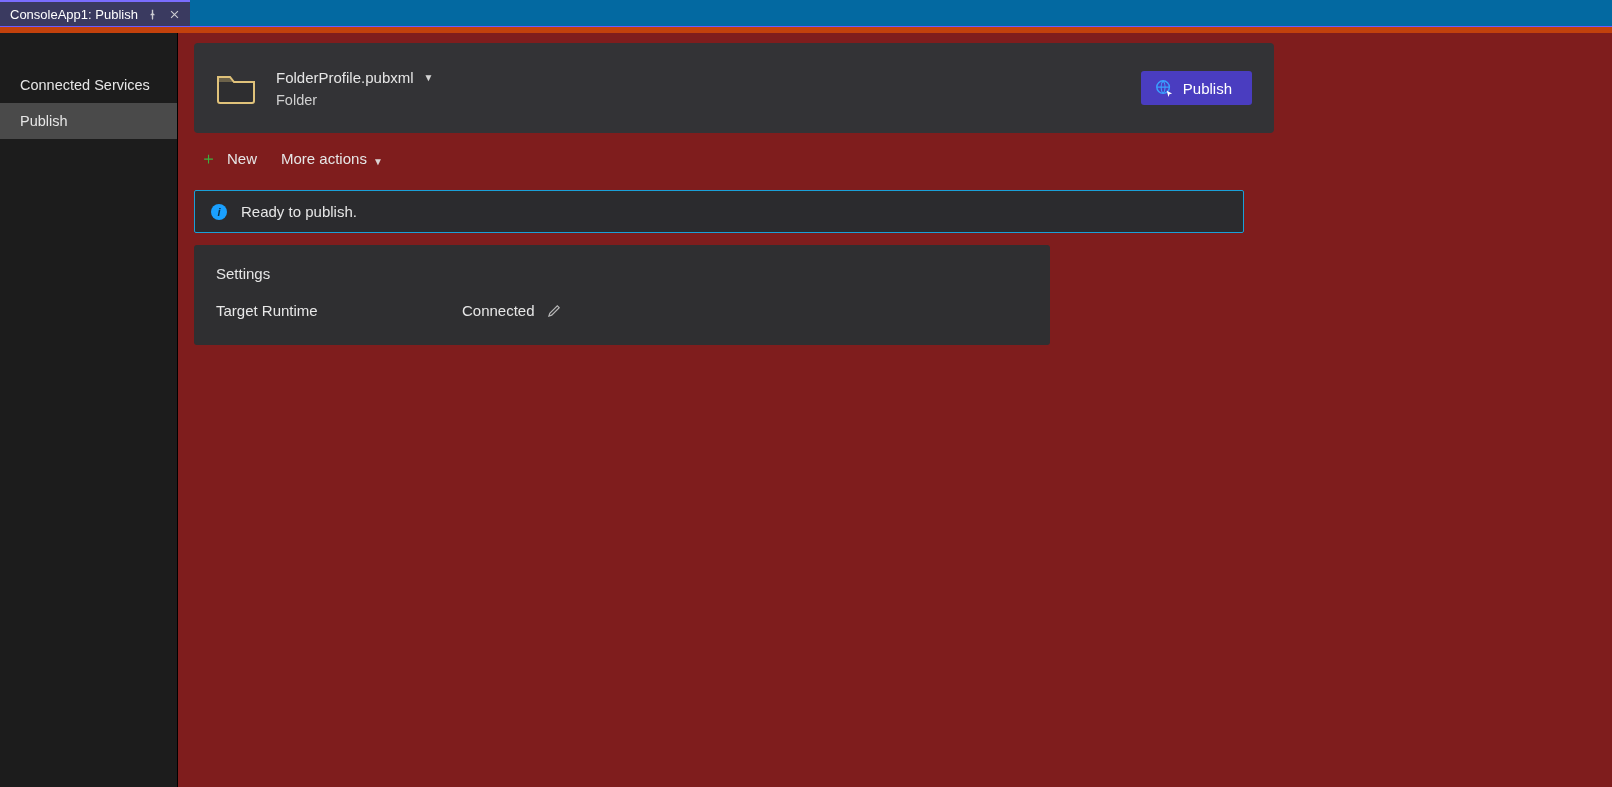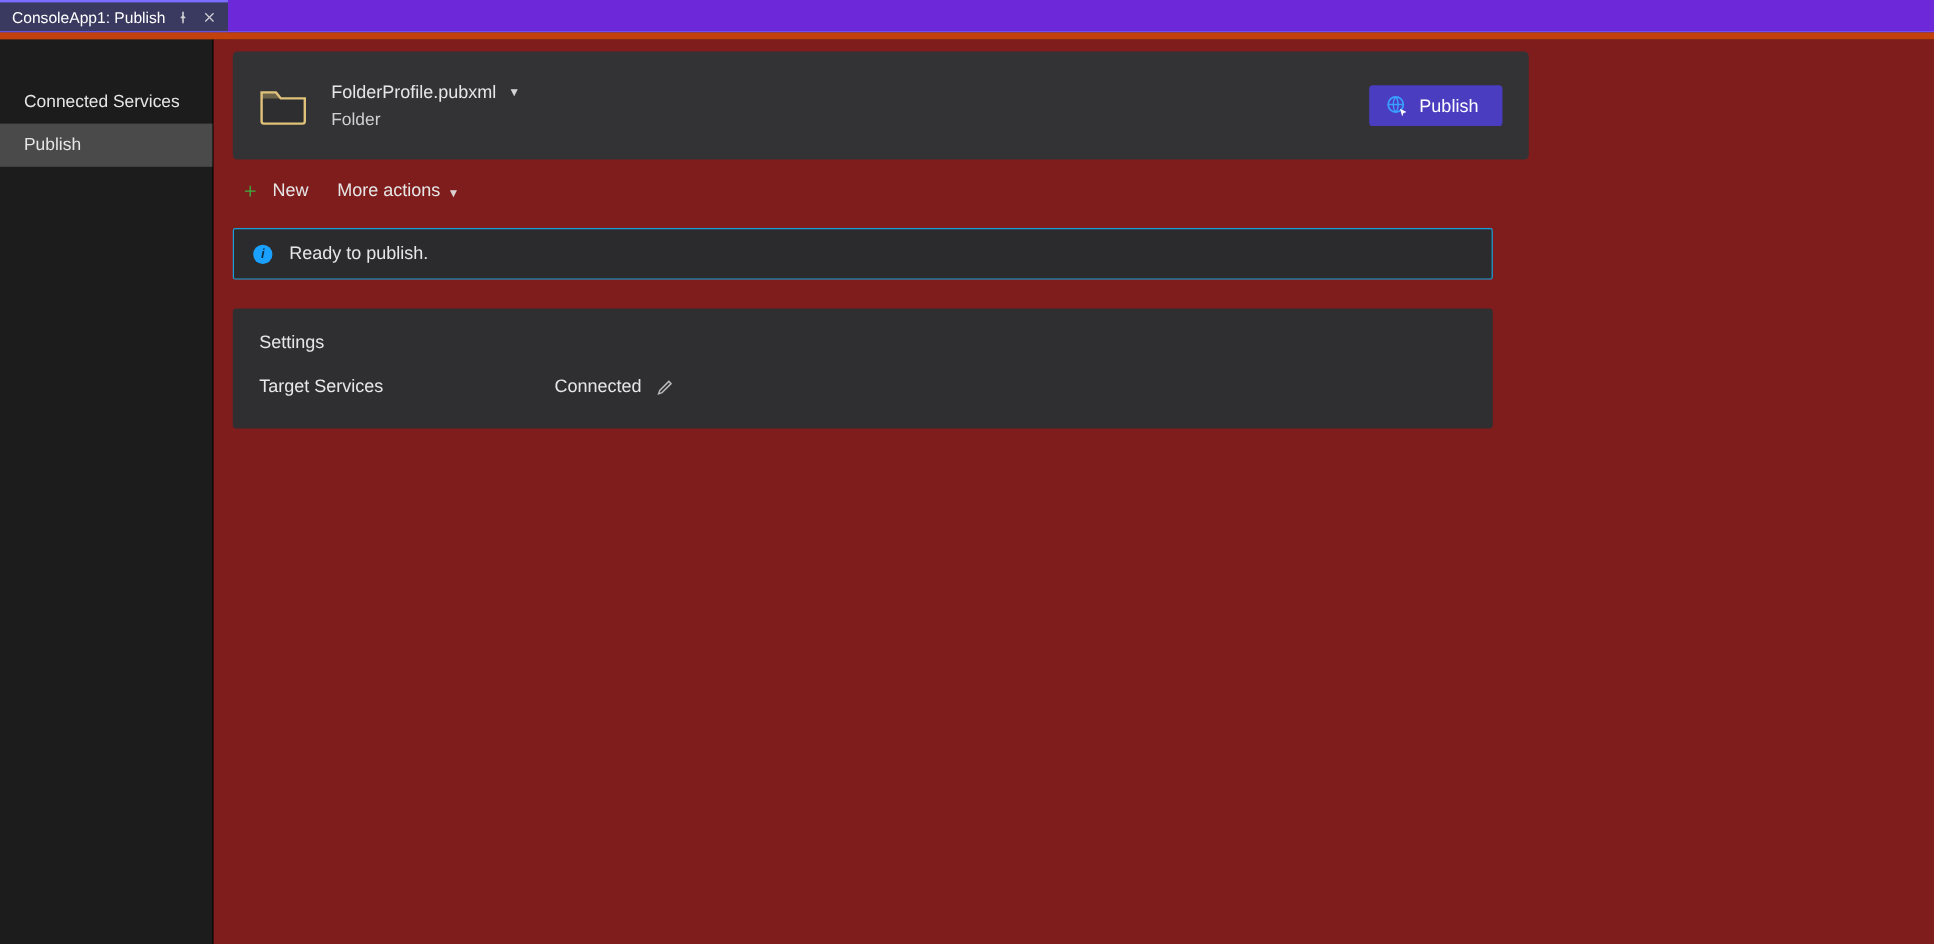--- a/index.html
+++ b/index.html
@@ -6,21 +6,21 @@
   html, body {
     width: 1612px; height: 787px;
     background: #1c1c1c;
     font-family: "Segoe UI", Arial, sans-serif;
     color: #e6e6e6;
     overflow: hidden;
   }
   .tabbar {
     height: 27px;
     width: 100%;
-    background: #6d28d9;
+    background: #0369a1;
     border-bottom: 1px solid #6e5cff;
     display: flex;
     align-items: stretch;
   }
   .tab {
     display: flex;
     align-items: center;
     padding: 0 8px 0 10px;
     background: #3a3a60;
     border-top: 2px solid #7a6dff;
@@ -119,24 +119,24 @@
     font-size:15px;
     margin-top: 6px;
   }
   .info-ic {
     width:16px;height:16px;border-radius:50%;
     background:#1aa0ff;color:#0b2e45;
     display:inline-flex;align-items:center;justify-content:center;
     font-size:11px;font-weight:bold;font-style:italic;
   }
   .settings-card {
-    width:1050px;
+    width:856px;
     background: #2f2f31;
     border-radius: 3px;
-    margin-top: 24px;
+    margin-top: 12px;
     padding: 20px 22px 22px 22px;
   }
   .settings-title { font-size:15px; margin-bottom:16px;}
   .settings-row {
     display:flex; align-items:center;
     font-size:15px;
     padding: 4px 0;
   }
   .settings-row .lbl { width: 246px; color:#e8e8e8;}
   .settings-row .val { display:flex; align-items:center; gap:12px;}
@@ -225,21 +225,21 @@
       <span class="info-ic">i</span>
       <span>Ready to publish.</span>
     </div>
 
     <div class="settings-card">
       <div class="settings-title">Settings</div>
 
 
 
       <div class="settings-row">
-        <span class="lbl">Target Services</span>
+        <span class="lbl">Target Runtime</span>
         <span class="val">
           <span>Connected</span>
           <span class="edit-ic">
             <svg width="15" height="15" viewBox="0 0 16 16">
                 <path d="M2 14l1-3 8-8 2 2-8 8-3 1zM11 3l2 2" fill="none" stroke="#cfcfcf" stroke-width="1.3"></path>
               </svg>
           </span>
         </span>
       </div>
 

